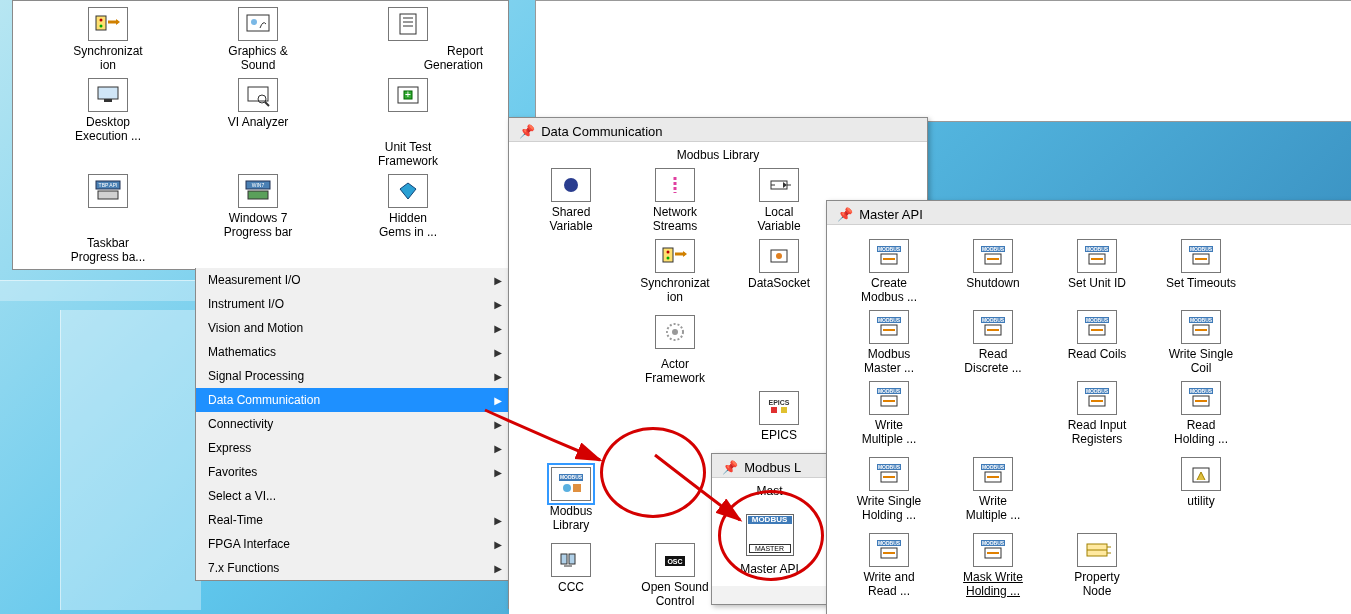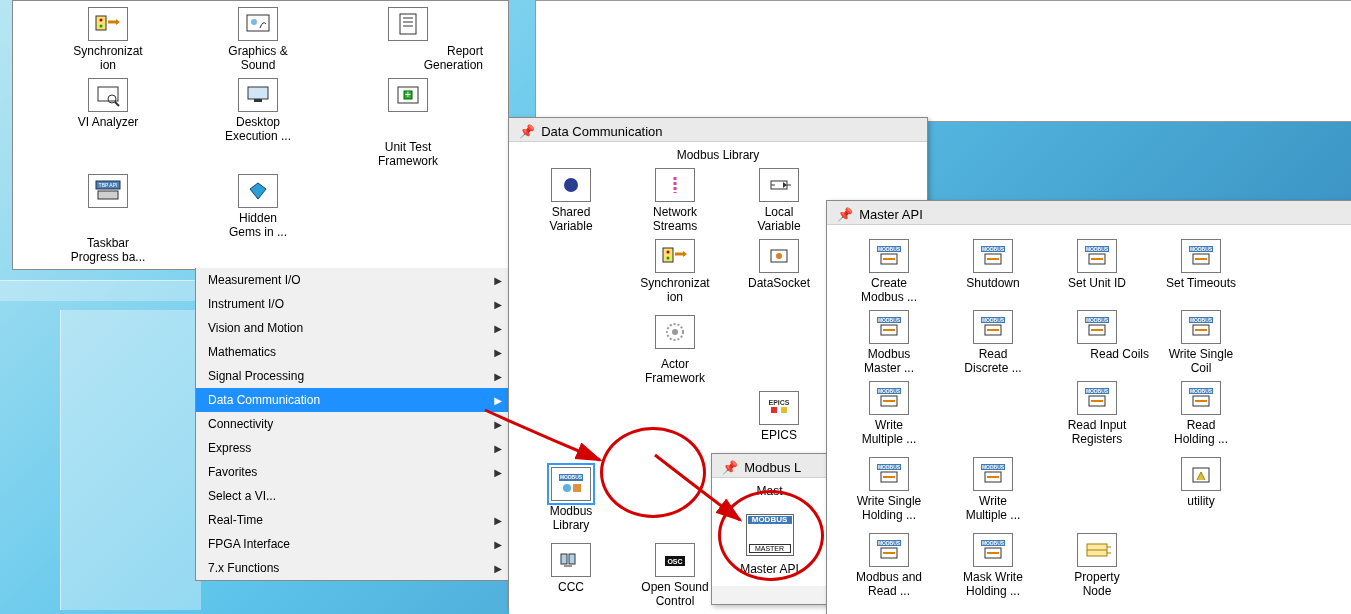--- a/index.html
+++ b/index.html
@@ -74,58 +74,69 @@
             <line x1="9" y1="10" x2="19" y2="10" stroke="#333"></line>
             <line x1="9" y1="14" x2="19" y2="14" stroke="#333"></line>
           </svg>
         </div>
         <div class="label" style="white-space: pre-line; text-align: right;">Report
 Generation</div>
       </div>
       <div class="cell" style="width: 150px;">
         <div class="icon">
           <svg width="28" height="24" viewBox="0 0 28 24">
+            <rect x="4" y="4" width="20" height="12" fill="#d0e6f7" stroke="#333"></rect>
+            <rect x="10" y="16" width="8" height="3" fill="#333"></rect>
+          </svg>
+        </div>
+        <div class="label" style="white-space: pre-line;">Desktop
+Execution ...</div>
+      </div>
+      <div class="cell" style="width: 150px;">
+        <div class="icon">
+          <svg width="28" height="24" viewBox="0 0 28 24">
             <rect x="4" y="4" width="20" height="14" fill="#fff" stroke="#333"></rect>
             <circle cx="18" cy="16" r="4" fill="none" stroke="#333"></circle>
             <line x1="21" y1="19" x2="25" y2="23" stroke="#333" stroke-width="2"></line>
           </svg>
         </div>
         <div class="label" style="white-space: pre-line;">VI Analyzer</div>
       </div>
       <div class="cell" style="width: 150px;">
         <div class="icon">
           <svg width="28" height="24" viewBox="0 0 28 24">
-            <rect x="4" y="4" width="20" height="12" fill="#d0e6f7" stroke="#333"></rect>
-            <rect x="10" y="16" width="8" height="3" fill="#333"></rect>
-          </svg>
-        </div>
-        <div class="label" style="white-space: pre-line;">Desktop
-Execution ...</div>
-      </div>
-      <div class="cell" style="width: 150px;">
-        <div class="icon">
-          <svg width="28" height="24" viewBox="0 0 28 24">
             <rect x="4" y="4" width="20" height="16" fill="#fff" stroke="#333"></rect>
             <rect x="10" y="8" width="8" height="8" fill="#3a3" stroke="#060"></rect>
             <text x="14" y="15" font-size="10" text-anchor="middle" fill="#fff">+</text>
           </svg>
         </div>
         <div class="label" style="white-space: pre-line; margin-top: 28px;">Unit Test
 Framework</div>
       </div>
       <div class="cell" style="width: 150px;">
         <div class="icon">
           <svg width="28" height="24" viewBox="0 0 28 24">
             <rect x="2" y="2" width="24" height="8" fill="#4a80b4" stroke="#235"></rect>
             <text x="14" y="8" font-size="5" text-anchor="middle" fill="#fff">TBP API</text>
             <rect x="4" y="12" width="20" height="8" fill="#d0d0d0" stroke="#333"></rect>
           </svg>
         </div>
         <div class="label" style="white-space: pre-line; margin-top: 28px;">Taskbar
 Progress ba...</div>
+      </div>
+      <div class="cell" style="width: 150px;">
+        <div class="icon">
+          <svg width="28" height="24" viewBox="0 0 28 24">
+            <rect x="2" y="2" width="24" height="8" fill="#4a80b4" stroke="#235"></rect>
+            <text x="14" y="8" font-size="5" text-anchor="middle" fill="#fff">WIN7</text>
+            <rect x="4" y="12" width="20" height="8" fill="#5aa05a" stroke="#333"></rect>
+          </svg>
+        </div>
+        <div class="label" style="white-space: pre-line;">Windows 7
+Progress bar</div>
       </div>
       <div class="cell" style="width: 150px;">
         <div class="icon">
           <svg width="28" height="24" viewBox="0 0 28 24">
             <path d="M14 4 L22 10 L14 20 L6 10 Z" fill="#2aa0d4" stroke="#147"></path>
           </svg>
         </div>
         <div class="label" style="white-space: pre-line;">Hidden
 Gems in ...</div>
       </div>
@@ -366,21 +377,21 @@
         </div>
         <div class="cell">
           <div class="icon">
             <svg width="28" height="24" viewBox="0 0 28 24">
               <rect x="2" y="2" width="24" height="6" fill="#3e7ab8"></rect>
               <text x="14" y="7" font-size="5" text-anchor="middle" fill="#fff" font-weight="bold">MODBUS</text>
               <rect x="6" y="10" width="16" height="10" fill="#fff" stroke="#333"></rect>
               <path d="M8 15 h12" stroke="#e08000" stroke-width="2"></path>
             </svg>
           </div>
-          <div class="label" style="white-space: pre-line; text-align: right;">Read Coils</div>
+          <div class="label" style="white-space: pre-line;">Read Coils</div>
         </div>
         <div class="cell">
           <div class="icon">
             <svg width="28" height="24" viewBox="0 0 28 24">
               <rect x="2" y="2" width="24" height="6" fill="#3e7ab8"></rect>
               <text x="14" y="7" font-size="5" text-anchor="middle" fill="#fff" font-weight="bold">MODBUS</text>
               <rect x="6" y="10" width="16" height="10" fill="#fff" stroke="#333"></rect>
               <path d="M8 15 h12" stroke="#e08000" stroke-width="2"></path>
             </svg>
           </div>
@@ -460,33 +471,33 @@
         </div>
         <div class="cell">
           <div class="icon">
             <svg width="28" height="24" viewBox="0 0 28 24">
               <rect x="2" y="2" width="24" height="6" fill="#3e7ab8"></rect>
               <text x="14" y="7" font-size="5" text-anchor="middle" fill="#fff" font-weight="bold">MODBUS</text>
               <rect x="6" y="10" width="16" height="10" fill="#fff" stroke="#333"></rect>
               <path d="M8 15 h12" stroke="#e08000" stroke-width="2"></path>
             </svg>
           </div>
-          <div class="label" style="white-space: pre-line;">Modbus and
+          <div class="label" style="white-space: pre-line;">Write and
 Read ...</div>
         </div>
         <div class="cell">
           <div class="icon">
             <svg width="28" height="24" viewBox="0 0 28 24">
               <rect x="2" y="2" width="24" height="6" fill="#3e7ab8"></rect>
               <text x="14" y="7" font-size="5" text-anchor="middle" fill="#fff" font-weight="bold">MODBUS</text>
               <rect x="6" y="10" width="16" height="10" fill="#fff" stroke="#333"></rect>
               <path d="M8 15 h12" stroke="#e08000" stroke-width="2"></path>
             </svg>
           </div>
-          <div class="label" style="white-space: pre-line;">Mask Write
+          <div class="label" style="white-space: pre-line; text-decoration: underline;">Mask Write
 Holding ...</div>
         </div>
         <div class="cell">
           <div class="icon">
             <svg width="28" height="24" viewBox="0 0 28 24">
               <rect x="4" y="6" width="20" height="12" fill="#ffe9a0" stroke="#a08000"></rect>
               <line x1="4" y1="12" x2="24" y2="12" stroke="#a08000"></line>
               <path d="M24 9 l4 0 M24 15 l4 0" stroke="#a08000"></path>
             </svg>
           </div>

